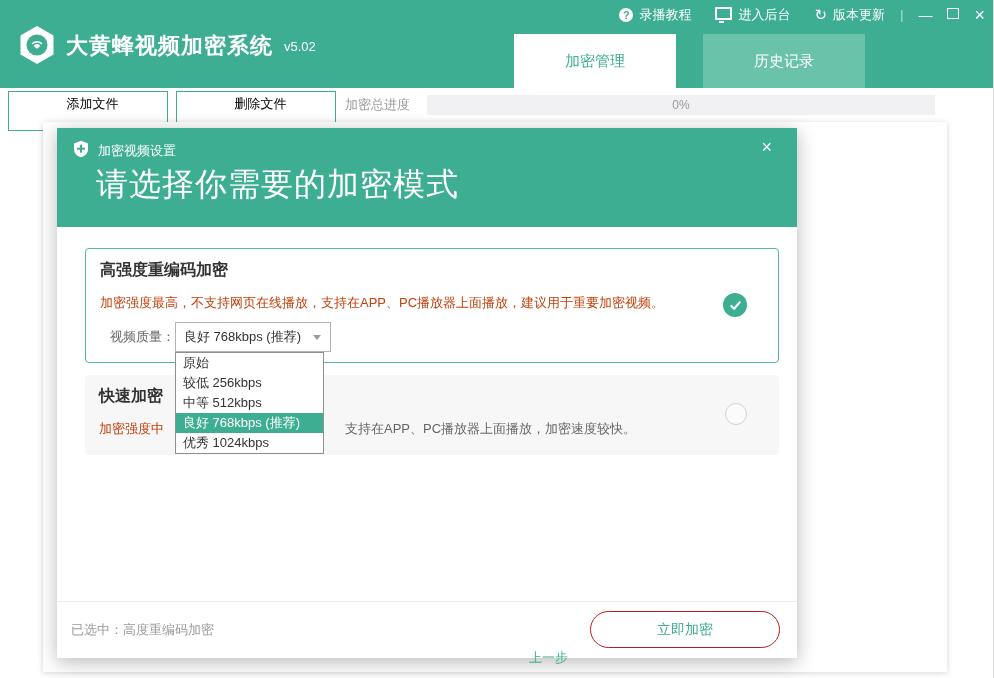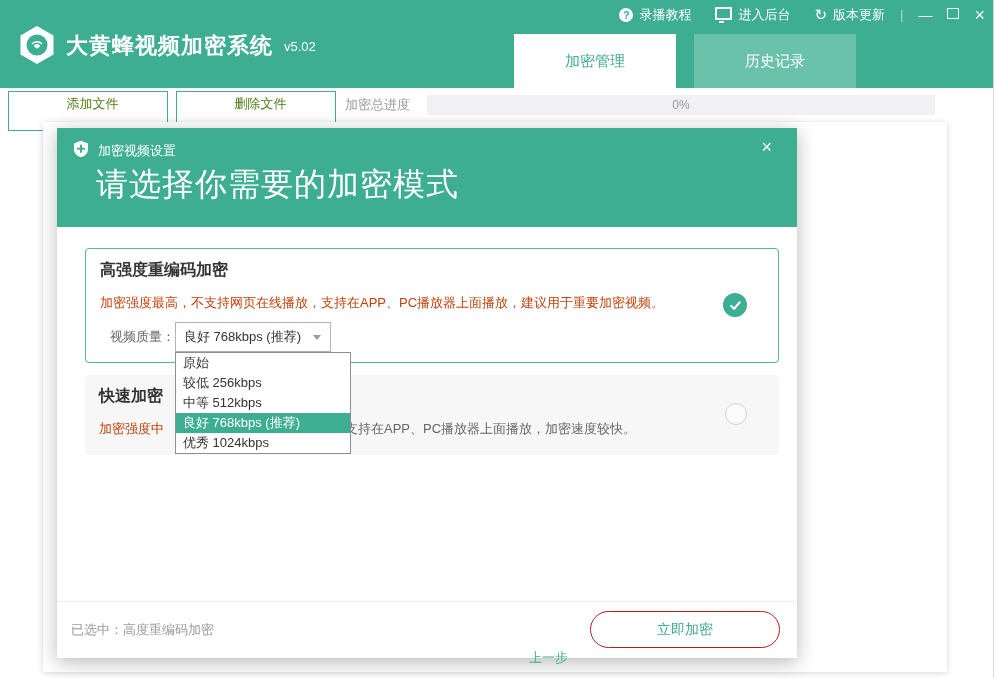--- a/index.html
+++ b/index.html
@@ -16,28 +16,28 @@
   .q-icon{display:inline-block;width:14px;height:14px;border-radius:50%;background:#fff;color:#3EAE92;
     font-size:11px;font-weight:bold;text-align:center;line-height:14px;}
   .monitor-icon{display:inline-block;width:13px;height:9px;border:2px solid #fff;border-radius:1px;position:relative;margin-bottom:3px;}
   .monitor-icon:after{content:"";position:absolute;left:2px;bottom:-5px;width:5px;height:2px;background:#fff;}
   .refresh-icon{font-size:15px;line-height:14px;}
   .win-controls{position:absolute;top:4px;right:8px;display:flex;gap:15px;align-items:center;color:#fff;font-size:14px;height:22px;}
   .wc-sep{color:rgba(255,255,255,.65);font-size:12px;}
   .wc{cursor:pointer;line-height:20px;}
   .wc-max-box{display:inline-block;width:10px;height:9px;border:1px solid #fff;margin-bottom:1px;}
   
-  .tabs{position:absolute;left:514px;bottom:0;display:flex;gap:18px;}
+  .tabs{position:absolute;left:514px;bottom:0;display:flex;gap:27px;}
   .tab{width:162px;height:54px;line-height:54px;text-align:center;font-size:15px;cursor:pointer;}
   .tab.active{background:#fff;color:#3EAE92;}
   .tab.inactive{background:#6BC2AA;color:#fff;}
   
   .toolbar{position:absolute;left:0;top:88px;width:100%;height:34px;background:#fff;}
   .tb-btn{position:absolute;top:3px;width:160px;height:40px;line-height:24px;text-align:center;
-    border:1px solid #3EAE92;color:#4d7c0f;font-size:13px;background:#fff;box-sizing:border-box;cursor:pointer;padding-left:9px;}
+    border:1px solid #3EAE92;color:#000000;font-size:13px;background:#fff;box-sizing:border-box;cursor:pointer;padding-left:9px;}
   .btn-add{left:8px;}
   .btn-del{left:176px;}
   .progress-label{position:absolute;left:345px;top:0;height:34px;line-height:34px;color:#9a9a9a;font-size:13px;}
   .progress{position:absolute;left:427px;top:7px;width:508px;height:20px;background:#F1F1F4;}
   .progress-fill{position:absolute;left:0;top:0;height:100%;width:0;background:#3EAE92;}
   .progress-text{position:absolute;left:0;top:0;width:100%;height:100%;text-align:center;line-height:20px;font-size:12px;color:#9a9a9a;}
   
   .main-panel{position:absolute;left:43px;top:122px;right:46px;bottom:6px;background:#fff;
     box-shadow:0 1px 6px rgba(0,0,0,0.16);}
   
@@ -54,21 +54,21 @@
   .card-title{position:absolute;left:14px;top:11px;font-size:16px;font-weight:bold;color:#333;}
   .card-desc{position:absolute;left:14px;top:45px;font-size:13px;color:#c2410c;white-space:nowrap;}
   .check-circle{position:absolute;right:31px;top:44px;width:24px;height:24px;border-radius:50%;background:#3EAE92;
     display:flex;align-items:center;justify-content:center;cursor:pointer;}
   .quality-label{position:absolute;left:24px;top:73px;height:30px;line-height:30px;font-size:13px;color:#666;}
   .quality-select{position:absolute;left:89px;top:73px;width:156px;height:30px;box-sizing:border-box;
     border:1px solid #b3b3b3;background:#fff;font-size:13px;color:#333;line-height:28px;padding-left:8px;cursor:pointer;}
   .select-arrow{position:absolute;right:9px;top:12px;width:0;height:0;
     border-left:4px solid transparent;border-right:4px solid transparent;border-top:5px solid #9a9a9a;}
   
-  .dropdown{position:absolute;left:118px;top:224px;width:176px;box-sizing:border-box;background:#fff;
+  .dropdown{position:absolute;left:118px;top:224px;width:149px;box-sizing:border-box;background:#fff;
     border:1px solid #8f8f8f;z-index:10;font-size:13px;color:#333;}
   .dd-item{height:20px;line-height:20px;padding-left:7px;cursor:pointer;white-space:nowrap;}
   .dd-item.selected{background:#3EAE92;color:#fff;}
   
   .card-fast{position:absolute;left:28px;top:247px;width:694px;height:80px;background:#F7F7F7;border-radius:4px;}
   .fast-desc-suffix{position:absolute;left:260px;top:45px;font-size:13px;color:#666;white-space:nowrap;}
   .radio-circle{position:absolute;right:32px;top:28px;width:22px;height:22px;border-radius:50%;
     border:1px solid #d2d2d2;background:#fbfbfb;box-sizing:border-box;cursor:pointer;}
   
   .modal-footer{position:absolute;left:0;right:0;bottom:0;height:56px;border-top:1px solid #ededed;}

